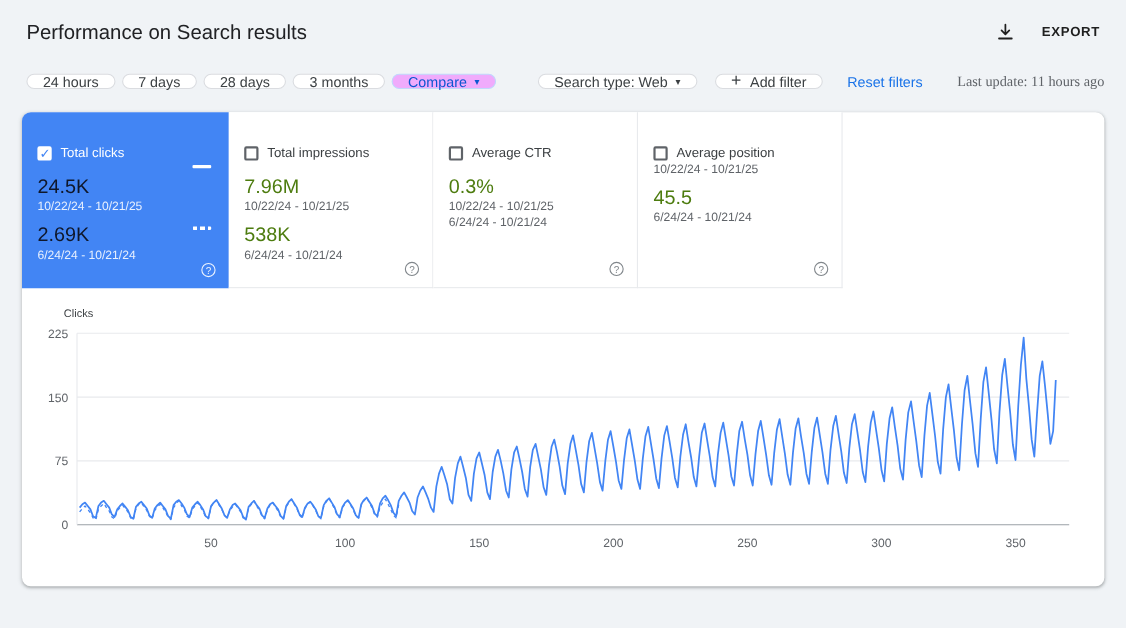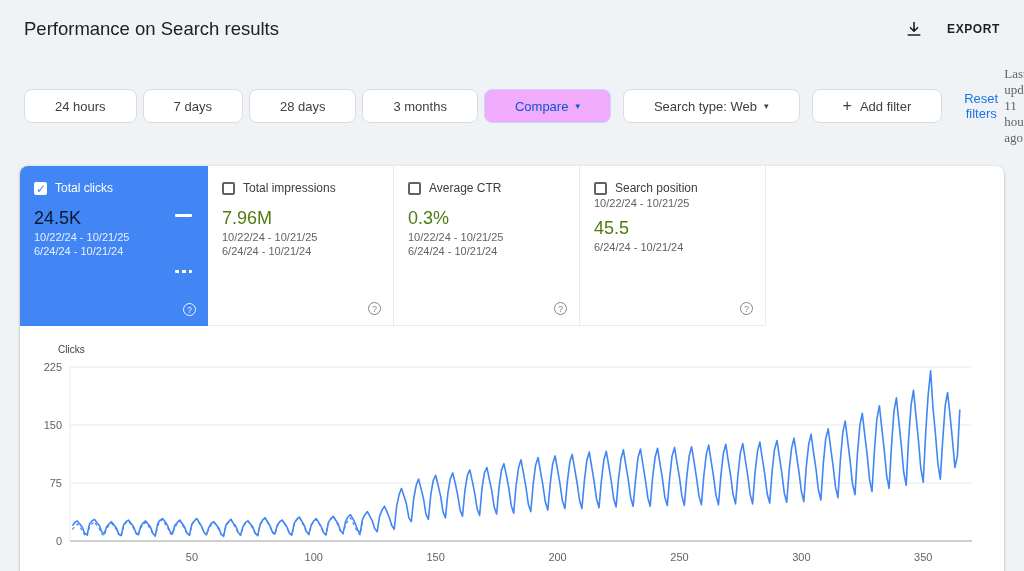--- a/index.html
+++ b/index.html
@@ -10,37 +10,37 @@
   }
   
   .header { display:flex; justify-content:space-between; align-items:center; padding:18px 24px 0 24px; }
   .page-title { font-size:18.5px; font-weight:500; color:#202124; }
   .export-btn { display:flex; align-items:center; gap:24px; font-size:12px; font-weight:700;
     letter-spacing:.6px; color:#1f1f1f; cursor:pointer; background:none; border:none;
     font-family:inherit; }
   .export-btn svg { display:block; }
   
   .filterbar { display:flex; align-items:center; margin:26px 20px 0 24px; gap:6px; }
-  .chip { height:34px; display:inline-flex; align-items:center; padding:0 30px;
+  .chip { height:14px; display:inline-flex; align-items:center; padding:0 14px;
     background:#fff; border:1px solid #dadce0; border-radius:8px; font-size:13px;
     color:#3c4043; cursor:pointer; white-space:nowrap; font-family:inherit; }
   .chip.compare { background:#f0abfc; border-color:#c0d8fc; color:#0b57d0; font-weight:500; }
   .caret { font-size:9px; margin-left:7px; line-height:1; }
   .chip .plus { font-size:16px; margin-right:8px; color:#3c4043; font-weight:400; }
   .gap-lg { width:26px; }
   .gap-sm { width:4px; }
   .reset-link { color:#1a73e8; font-weight:500; font-size:13px; cursor:pointer; margin-left:16px;
     background:none; border:none; font-family:inherit; }
   .last-update { margin-left:auto; color:#5f6368; font-size:13px;font-family:Liberation Serif, serif; }
   
   .main-card { margin:20px 20px 0 20px; background:#fff; border-radius:8px;
     box-shadow:0 1px 2px rgba(60,64,67,.25), 0 1px 3px 1px rgba(60,64,67,.1);
     padding-bottom:26px; }
   .metrics { display:flex; height:160px; }
-  .metric { position:relative; width:186px; padding:15px 14px; border-right:1px solid #e8eaed;
+  .metric { position:relative; width:186px; padding:30px 14px; border-right:1px solid #e8eaed;
     border-bottom:1px solid #e8eaed; background:#fff; cursor:pointer; }
   .metric.selected { width:188px; background:#4285f4; border:none; border-radius:8px 0 0 0; }
   .metric-head { display:flex; align-items:center; gap:8px; }
   .checkbox { width:13px; height:13px; border:2px solid #5f6368; border-radius:2px; flex:0 0 auto;
     position:relative; background:transparent; }
   .metric.selected .checkbox { background:#fff; border-color:#fff; }
   .checkbox.checked::after { content:"✓"; position:absolute; left:0px; top:-2px;
     font-size:12px; font-weight:700; color:#4285f4; }
   .metric-label { font-size:12px; color:#3c4043; }
   .metric.selected .metric-label { color:#fff; }
@@ -105,52 +105,54 @@
 
   <div class="metrics">
 
     <div class="metric selected">
       <div class="metric-head">
         <span class="checkbox checked"></span>
         <span class="metric-label">Total clicks</span>
       </div>
       <div class="metric-value">24.5K</div>
       <div class="metric-range">10/22/24 - 10/21/25</div>
+      <div class="metric-value second">2.69K</div>
       <div class="metric-range">6/24/24 - 10/21/24</div>
       <span class="line-ind solid"></span>
       <span class="line-ind dashed"></span>
       <span class="help-icon">?</span>
     </div>
 
     <div class="metric">
       <div class="metric-head">
         <span class="checkbox"></span>
         <span class="metric-label">Total impressions</span>
       </div>
       <div class="metric-value">7.96M</div>
       <div class="metric-range">10/22/24 - 10/21/25</div>
+      <div class="metric-value second">538K</div>
       <div class="metric-range">6/24/24 - 10/21/24</div>
       <span class="help-icon">?</span>
     </div>
 
     <div class="metric">
       <div class="metric-head">
         <span class="checkbox"></span>
         <span class="metric-label">Average CTR</span>
       </div>
       <div class="metric-value">0.3%</div>
       <div class="metric-range">10/22/24 - 10/21/25</div>
       <div class="metric-range">6/24/24 - 10/21/24</div>
       <span class="help-icon">?</span>
     </div>
 
     <div class="metric">
       <div class="metric-head">
         <span class="checkbox"></span>
-        <span class="metric-label">Search position</span>
+        <span class="metric-label">Average position</span>
       </div>
       <div class="metric-range">10/22/24 - 10/21/25</div>
       <div class="metric-value second">45.5</div>
       <div class="metric-range">6/24/24 - 10/21/24</div>
       <span class="help-icon">?</span>
     </div>
 
   </div>
 
   <div class="chart-section">

